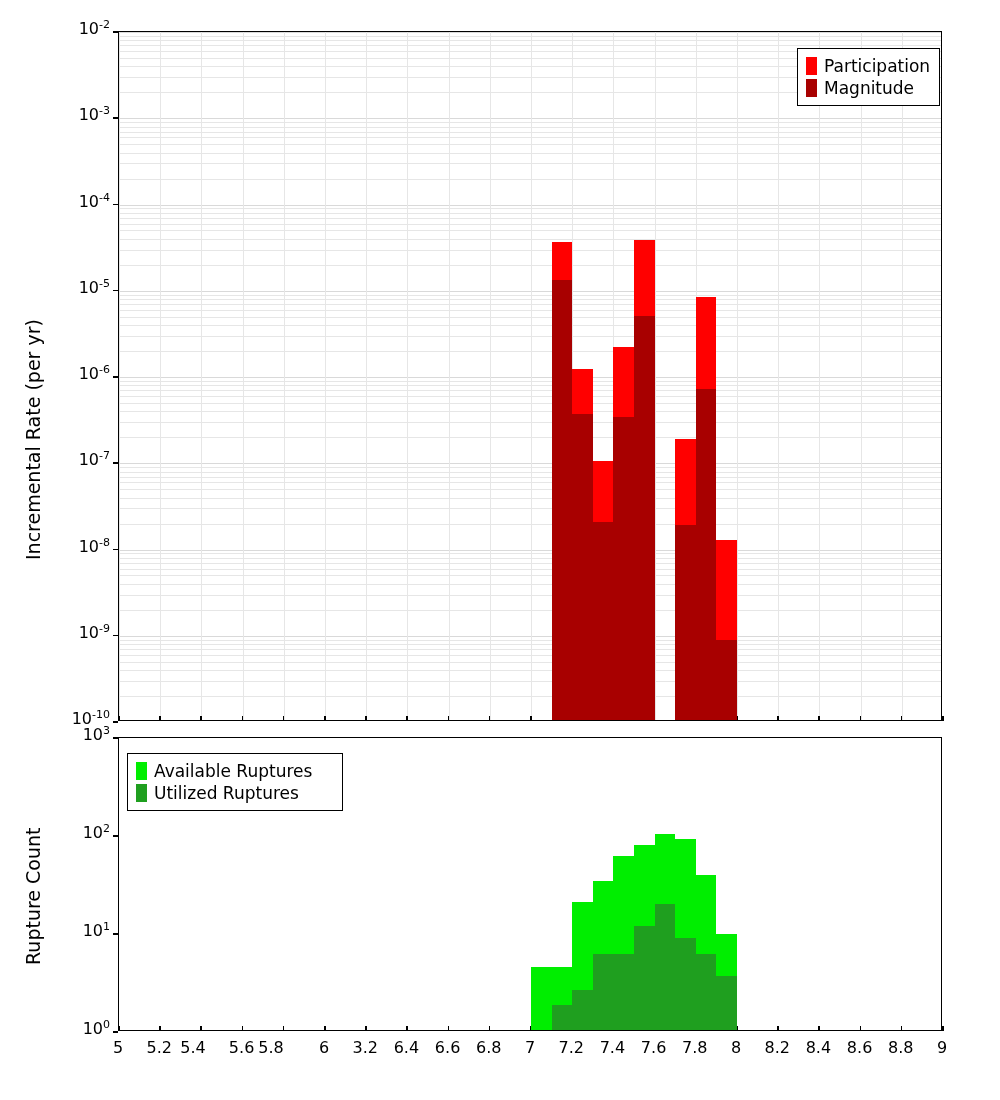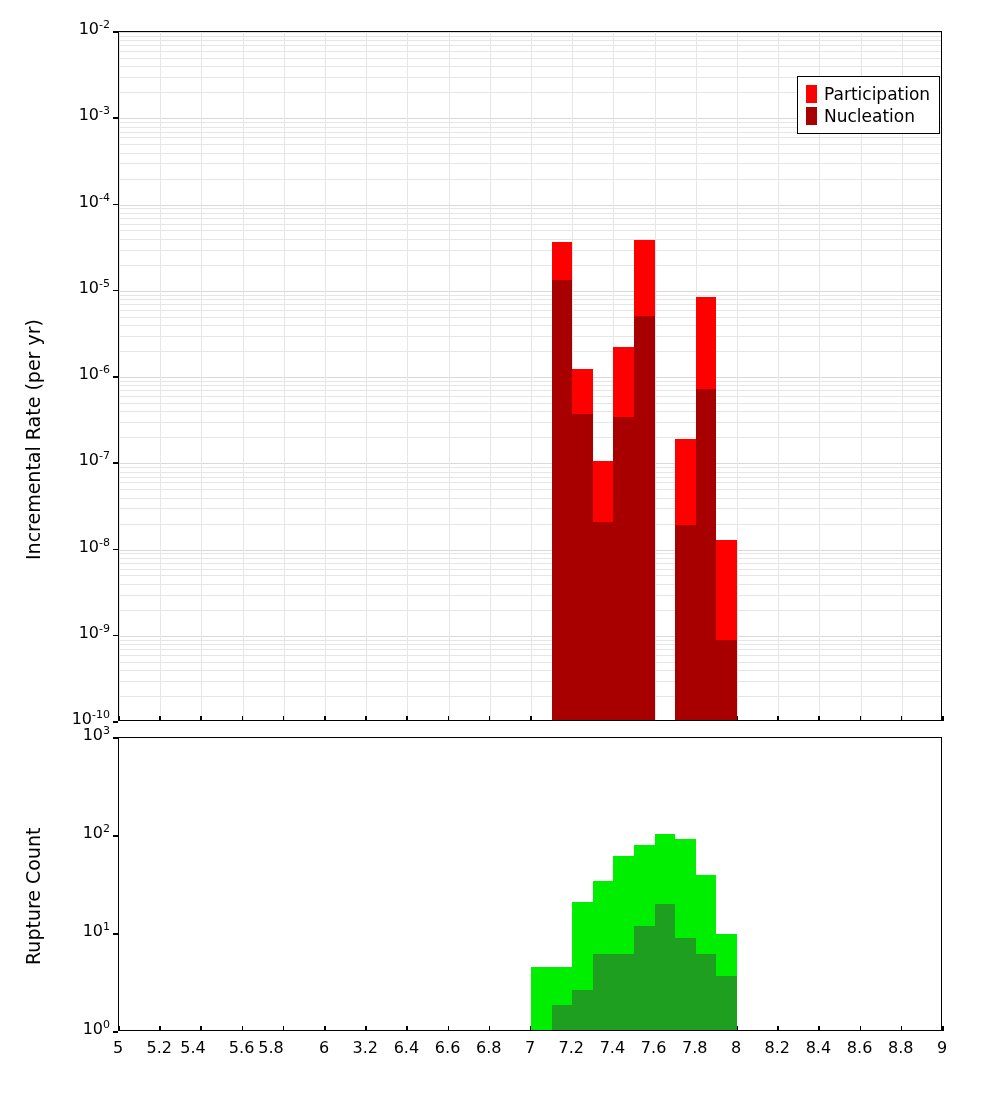--- a/index.html
+++ b/index.html
@@ -88,21 +88,20 @@
     background: #000;
   }
 
   
   .legend {
     position: absolute;
     box-sizing: border-box;
     border: 1.2px solid #000000;
     background: #ffffff;
     padding: 6px 9px 6px 8px;
-    margin-top: 28px;
   }
   .legend-row {
     display: flex;
     align-items: center;
     height: 22px;
   }
   .legend-swatch {
     width: 11px;
     height: 18px;
     margin-right: 7px;
@@ -257,24 +256,34 @@
   <div class="ylabel" style="left:22px; top:965px;">Rupture Count</div>
 
 
   <div class="legend" style="left:797px; top:48px; width:143px;">
     <div class="legend-row">
       <span class="legend-swatch" style="background:#ff0000;"></span>
       <span class="legend-text">Participation</span>
     </div>
     <div class="legend-row">
       <span class="legend-swatch" style="background:#a80000;"></span>
-      <span class="legend-text">Nucleation</span>
+      <span class="legend-text">Magnitude</span>
     </div>
   </div>
 
+  <div class="legend" style="left:127px; top:753px; width:216px;">
+    <div class="legend-row">
+      <span class="legend-swatch" style="background:#00ee00;"></span>
+      <span class="legend-text">Available Ruptures</span>
+    </div>
+    <div class="legend-row">
+      <span class="legend-swatch" style="background:#1f9f1f;"></span>
+      <span class="legend-text">Utilized Ruptures</span>
+    </div>
+  </div>
 
 <div class="ytick" style="left: 22px; top: 708px; width: 88px;">10<sup>-10</sup></div>
     <div class="tickmark" style="left: 113px; top: 721px; width: 5px; height: 1.5px;"></div>
     <div class="ytick" style="left: 22px; top: 621.75px; width: 88px;">10<sup>-9</sup></div>
     <div class="tickmark" style="left: 113px; top: 634.75px; width: 5px; height: 1.5px;"></div>
     <div class="ytick" style="left: 22px; top: 535.5px; width: 88px;">10<sup>-8</sup></div>
     <div class="tickmark" style="left: 113px; top: 548.5px; width: 5px; height: 1.5px;"></div>
     <div class="ytick" style="left: 22px; top: 449.25px; width: 88px;">10<sup>-7</sup></div>
     <div class="tickmark" style="left: 113px; top: 462.25px; width: 5px; height: 1.5px;"></div>
     <div class="ytick" style="left: 22px; top: 363px; width: 88px;">10<sup>-6</sup></div>

